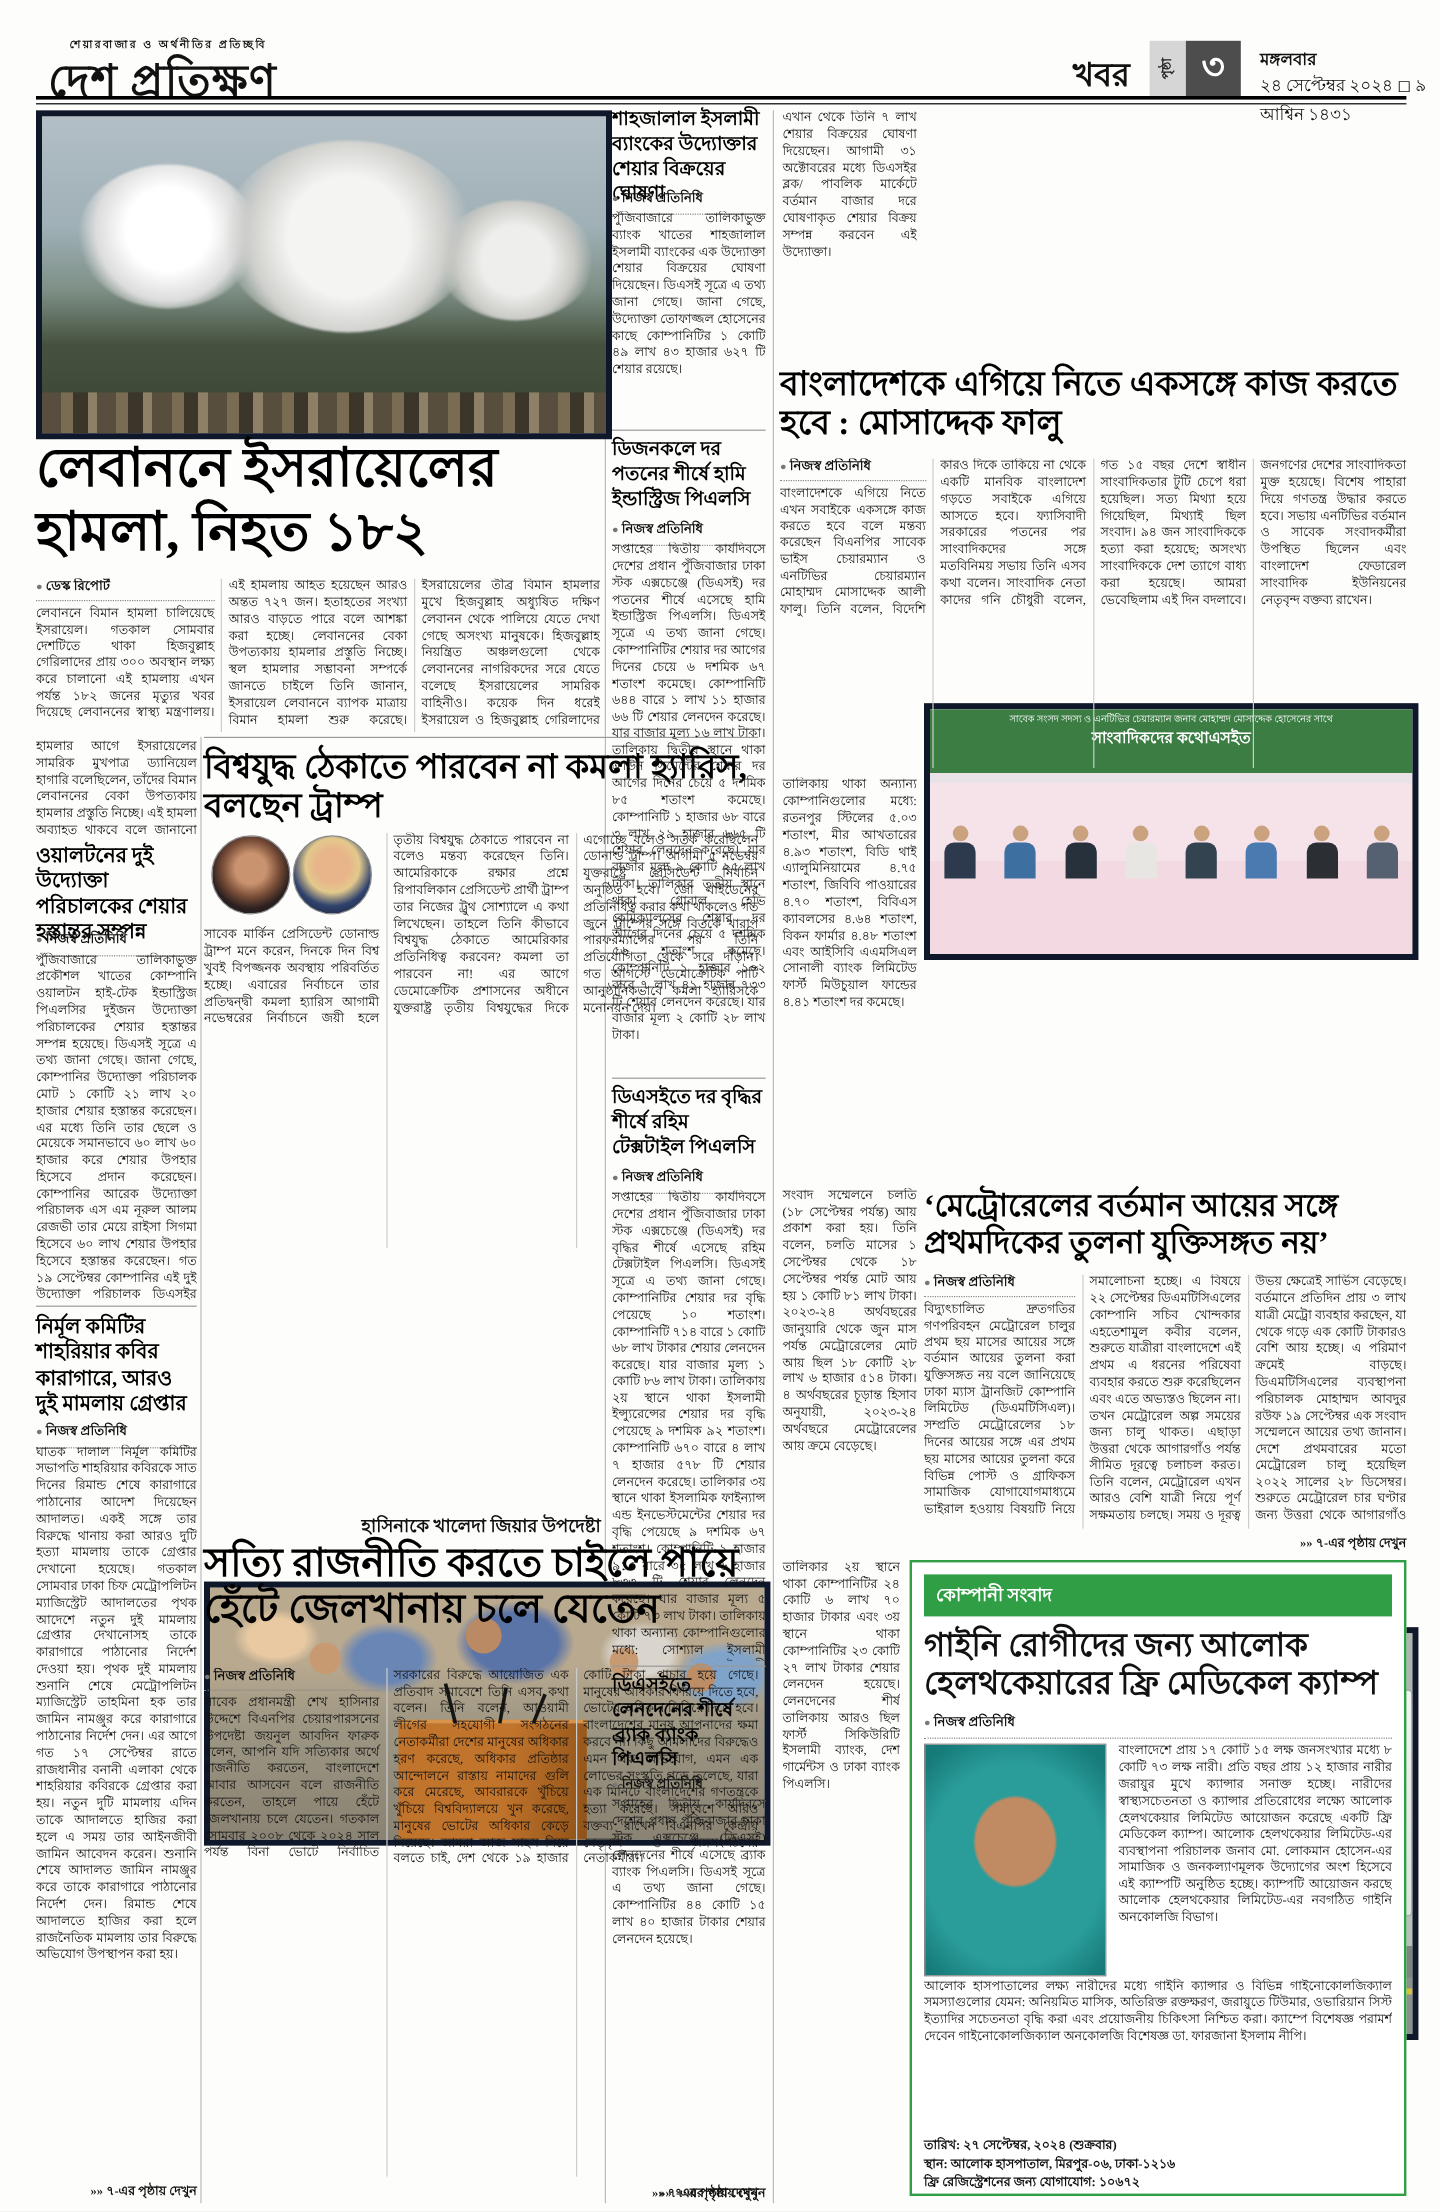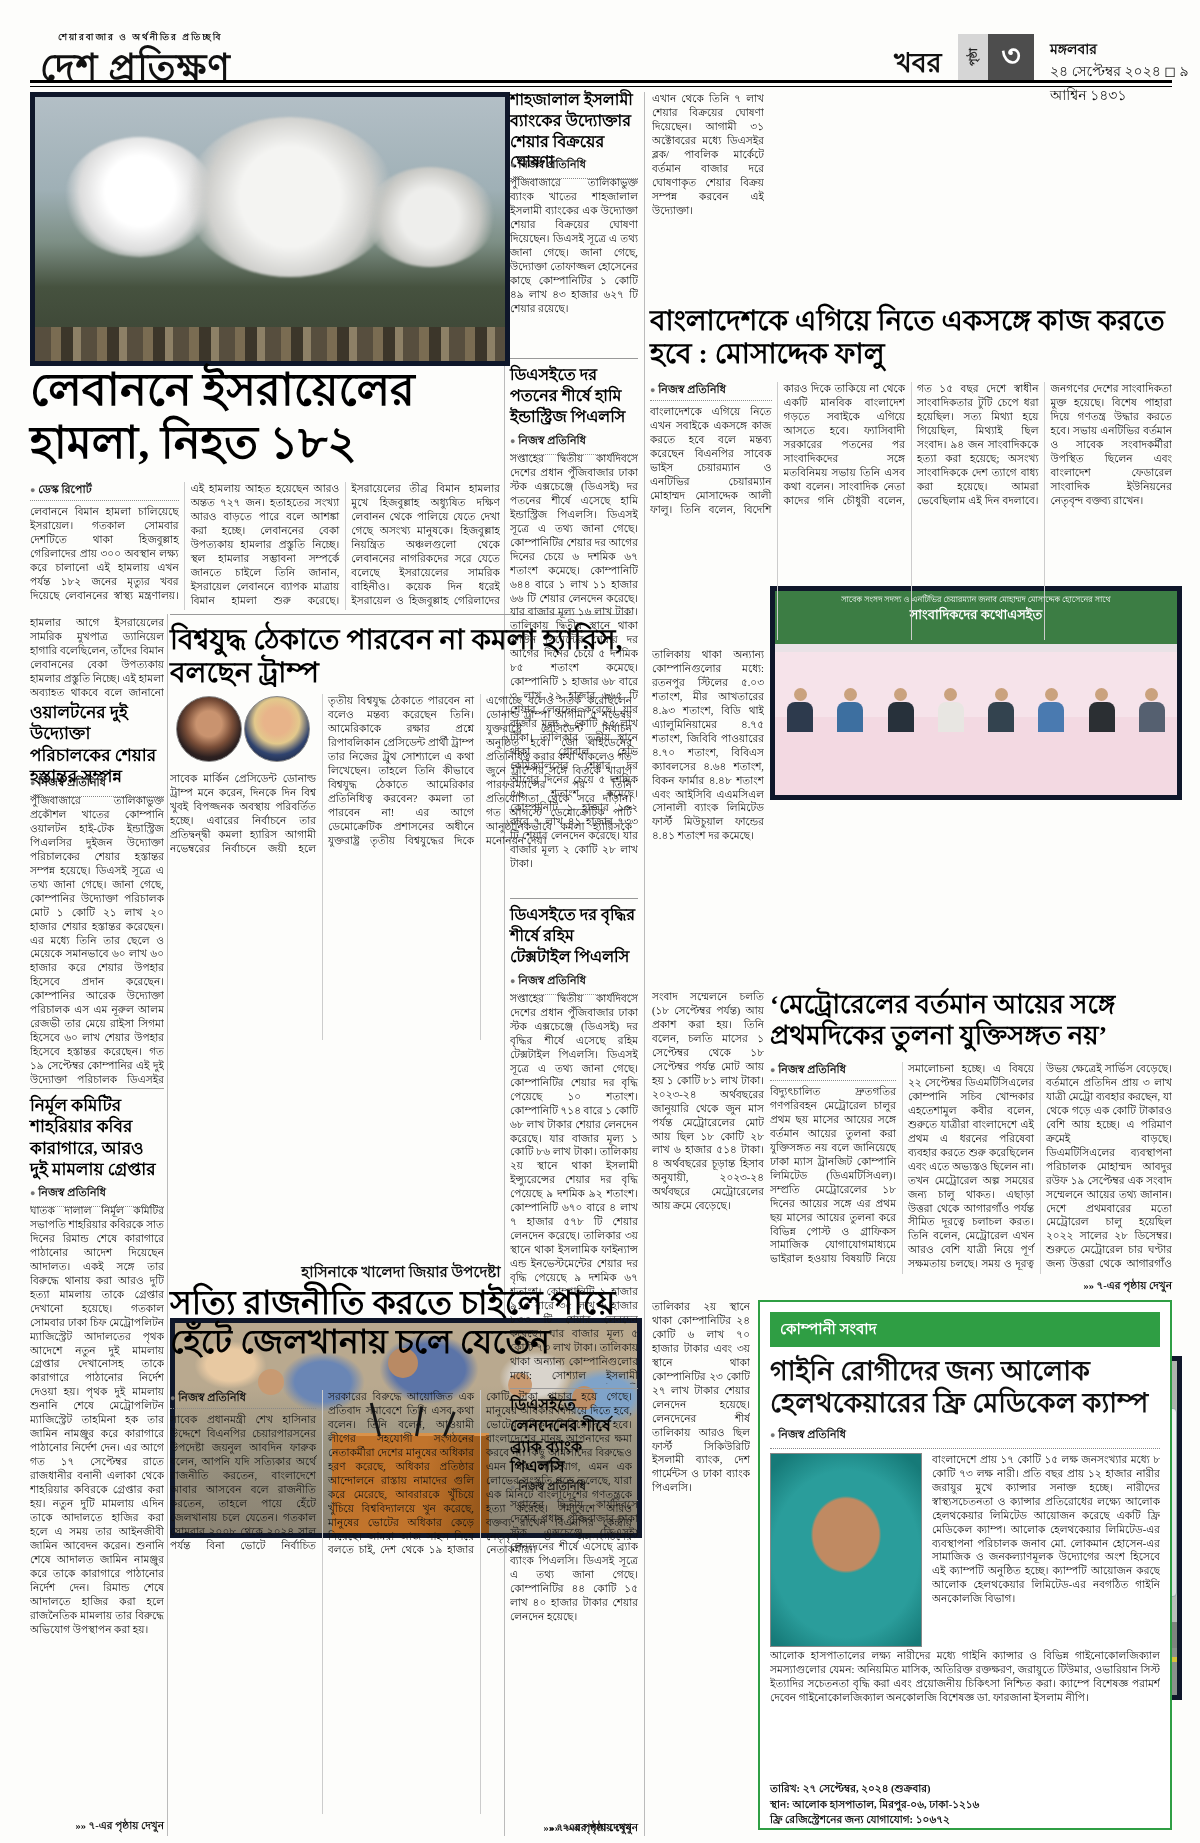--- a/index.html
+++ b/index.html
@@ -160,21 +160,21 @@
       <div class="byline"><span class="dot">●</span> <span>নিজস্ব প্রতিনিধি</span></div>
       <span>সাবেক প্রধানমন্ত্রী শেখ হাসিনার উদ্দেশে বিএনপির চেয়ারপারসনের উপদেষ্টা জয়নুল আবদিন ফারুক বলেন, আপনি যদি সত্যিকার অর্থে রাজনীতি করতেন, বাংলাদেশে আবার আসবেন বলে রাজনীতি করতেন, তাহলে পায়ে হেঁটে জেলখানায় চলে যেতেন। গতকাল সোমবার ২০০৮ থেকে ২০২৪ সাল পর্যন্ত বিনা ভোটে নির্বাচিত সরকারের বিরুদ্ধে আয়োজিত এক প্রতিবাদ সমাবেশে তিনি এসব কথা বলেন। তিনি বলেন, আওয়ামী লীগের সহযোগী সংগঠনের নেতাকর্মীরা দেশের মানুষের অধিকার হরণ করেছে, অধিকার প্রতিষ্ঠার আন্দোলনে রাস্তায় নামাদের গুলি করে মেরেছে, আবরারকে খুঁচিয়ে খুঁচিয়ে বিশ্ববিদ্যালয়ে খুন করেছে, মানুষের ভোটের অধিকার কেড়ে নিয়েছে। আমরা আজ সাহস নিয়ে বলতে চাই, দেশ থেকে ১৯ হাজার কোটি টাকা পাচার হয়ে গেছে। মানুষের অধিকার ফিরিয়ে দিতে হবে, ভোটের অধিকার ফিরিয়ে দিতে হবে। বাংলাদেশের মানুষ আপনাদের ক্ষমা করবে না। কিছু আমলাদের বিরুদ্ধেও এমন এক অভিযোগ, এমন এক লোভের সংস্কৃতি গড়ে তুলেছে, যারা এক মিনিটে বাংলাদেশের গণতন্ত্রকে হত্যা করেছে। সমাবেশে আরও বক্তব্য রাখেন বিএনপির কেন্দ্রীয় নেতৃবৃন্দ ও অঙ্গসংগঠনের নেতাকর্মীরা।</span>
     </div>
   </div>
   <div class="abs marker" style="left:170px;top:1820px;width:462px;">»» ৭-এর পৃষ্ঠায় দেখুন</div>
 
   <div class="abs hl hl-col4" style="left:510px;top:90px;width:128px;">শাহজালাল ইসলামী ব্যাংকের উদ্যোক্তার শেয়ার বিক্রয়ের ঘোষণা</div>
   <div class="abs byline" style="left:510px;top:156px;width:128px;"><span class="dot">●</span> <span>নিজস্ব প্রতিনিধি</span></div>
   <div class="abs body-txt" style="left:510px;top:176px;width:128px;height:178px;">পুঁজিবাজারে তালিকাভুক্ত ব্যাংক খাতের শাহজালাল ইসলামী ব্যাংকের এক উদ্যোক্তা শেয়ার বিক্রয়ের ঘোষণা দিয়েছেন। ডিএসই সূত্রে এ তথ্য জানা গেছে। জানা গেছে, উদ্যোক্তা তোফাজ্জল হোসেনের কাছে কোম্পানিটির ১ কোটি ৪৯ লাখ ৪৩ হাজার ৬২৭ টি শেয়ার রয়েছে।</div>
 
-  <div class="abs hl hl-col4 thinrule" style="left:510px;top:358px;width:128px;padding-top:6px;">ডিএসইতে দর পতনের শীর্ষে হামি ইন্ডাস্ট্রিজ পিএলসি</div>
+  <div class="abs hl hl-col4 thinrule" style="left:510px;top:358px;width:128px;padding-top:6px;">ডিজনকলে দর পতনের শীর্ষে হামি ইন্ডাস্ট্রিজ পিএলসি</div>
   <div class="abs byline" style="left:510px;top:432px;width:128px;"><span class="dot">●</span> <span>নিজস্ব প্রতিনিধি</span></div>
   <div class="abs body-txt" style="left:510px;top:452px;width:128px;height:442px;">সপ্তাহের দ্বিতীয় কার্যদিবসে দেশের প্রধান পুঁজিবাজার ঢাকা স্টক এক্সচেঞ্জে (ডিএসই) দর পতনের শীর্ষে এসেছে হামি ইন্ডাস্ট্রিজ পিএলসি। ডিএসই সূত্রে এ তথ্য জানা গেছে। কোম্পানিটির শেয়ার দর আগের দিনের চেয়ে ৬ দশমিক ৬৭ শতাংশ কমেছে। কোম্পানিটি ৬৪৪ বারে ১ লাখ ১১ হাজার ৬৬ টি শেয়ার লেনদেন করেছে। যার বাজার মূল্য ১৬ লাখ টাকা। তালিকায় দ্বিতীয় স্থানে থাকা ক্রাউন সিমেন্টের শেয়ার দর আগের দিনের চেয়ে ৫ দশমিক ৮৫ শতাংশ কমেছে। কোম্পানিটি ১ হাজার ৬৮ বারে ৩ লাখ ২৯ হাজার ৬৬৫ টি শেয়ার লেনদেন করেছে। যার বাজার মূল্য ৯ কোটি ২৫ লাখ টাকা। তালিকার তৃতীয় স্থানে থাকা গ্লোবাল হেভি কেমিক্যালসের শেয়ার দর আগের দিনের চেয়ে ৫ দশমিক ৫৬ শতাংশ কমেছে। কোম্পানিটি ১ হাজার ১০২ বারে ৭ লাখ ৪১ হাজার ৭৩৩ টি শেয়ার লেনদেন করেছে। যার বাজার মূল্য ২ কোটি ২৮ লাখ টাকা।</div>
 
   <div class="abs hl hl-col4 thinrule" style="left:510px;top:898px;width:128px;padding-top:6px;">ডিএসইতে দর বৃদ্ধির শীর্ষে রহিম টেক্সটাইল পিএলসি</div>
   <div class="abs byline" style="left:510px;top:972px;width:128px;"><span class="dot">●</span> <span>নিজস্ব প্রতিনিধি</span></div>
   <div class="abs body-txt" style="left:510px;top:992px;width:128px;height:392px;">সপ্তাহের দ্বিতীয় কার্যদিবসে দেশের প্রধান পুঁজিবাজার ঢাকা স্টক এক্সচেঞ্জে (ডিএসই) দর বৃদ্ধির শীর্ষে এসেছে রহিম টেক্সটাইল পিএলসি। ডিএসই সূত্রে এ তথ্য জানা গেছে। কোম্পানিটির শেয়ার দর বৃদ্ধি পেয়েছে ১০ শতাংশ। কোম্পানিটি ৭১৪ বারে ১ কোটি ৬৮ লাখ টাকার শেয়ার লেনদেন করেছে। যার বাজার মূল্য ১ কোটি ৮৬ লাখ টাকা। তালিকায় ২য় স্থানে থাকা ইসলামী ইন্স্যুরেন্সের শেয়ার দর বৃদ্ধি পেয়েছে ৯ দশমিক ৯২ শতাংশ। কোম্পানিটি ৬৭০ বারে ৪ লাখ ৭ হাজার ৫৭৮ টি শেয়ার লেনদেন করেছে। তালিকার ৩য় স্থানে থাকা ইসলামিক ফাইন্যান্স এন্ড ইনভেস্টমেন্টের শেয়ার দর বৃদ্ধি পেয়েছে ৯ দশমিক ৬৭ শতাংশ। কোম্পানিটি ১ হাজার ৯১৫ বারে ৩৫ লাখ ৬ হাজার ৮৩৩ টি শেয়ার লেনদেন করেছে। যার বাজার মূল্য ৫ কোটি ৭৩ লাখ টাকা। তালিকায় থাকা অন্যান্য কোম্পানিগুলোর মধ্যে: সোশ্যাল ইসলামী ব্যাংকের ৯.৪৩ শতাংশ, ইসলামী ব্যাংকের ৮.১০ শতাংশ, ফারইস্ট ইসলামী লাইফের ৮.০৫ শতাংশ, আলিফ ইন্ডাস্ট্রিজের ৭.৬৭ শতাংশ দর বেড়েছে।</div>
 
   <div class="abs hl hl-col4 thinrule" style="left:510px;top:1388px;width:128px;padding-top:6px;">ডিএসইতে লেনদেনের শীর্ষে ব্র্যাক ব্যাংক পিএলসি</div>
   <div class="abs byline" style="left:510px;top:1478px;width:128px;"><span class="dot">●</span> <span>নিজস্ব প্রতিনিধি</span></div>
   <div class="abs body-txt" style="left:510px;top:1498px;width:128px;height:318px;">সপ্তাহের দ্বিতীয় কার্যদিবসে দেশের প্রধান পুঁজিবাজার ঢাকা স্টক এক্সচেঞ্জে (ডিএসই) লেনদেনের শীর্ষে এসেছে ব্র্যাক ব্যাংক পিএলসি। ডিএসই সূত্রে এ তথ্য জানা গেছে। কোম্পানিটির ৪৪ কোটি ১৫ লাখ ৪০ হাজার টাকার শেয়ার লেনদেন হয়েছে।</div>

